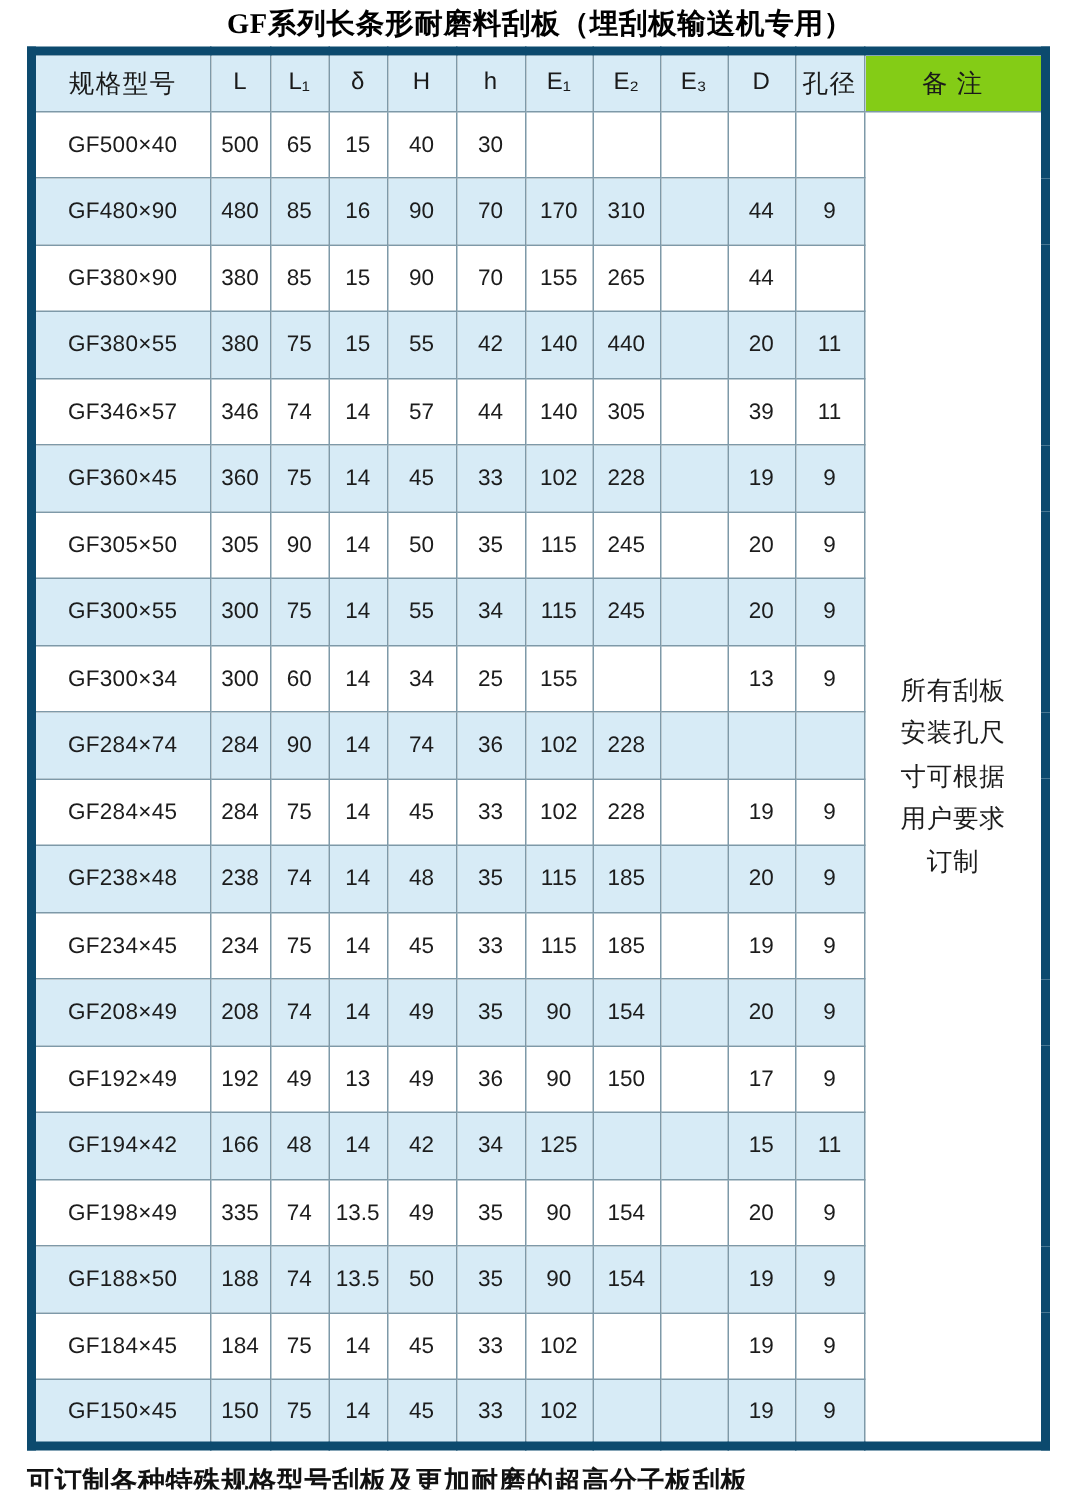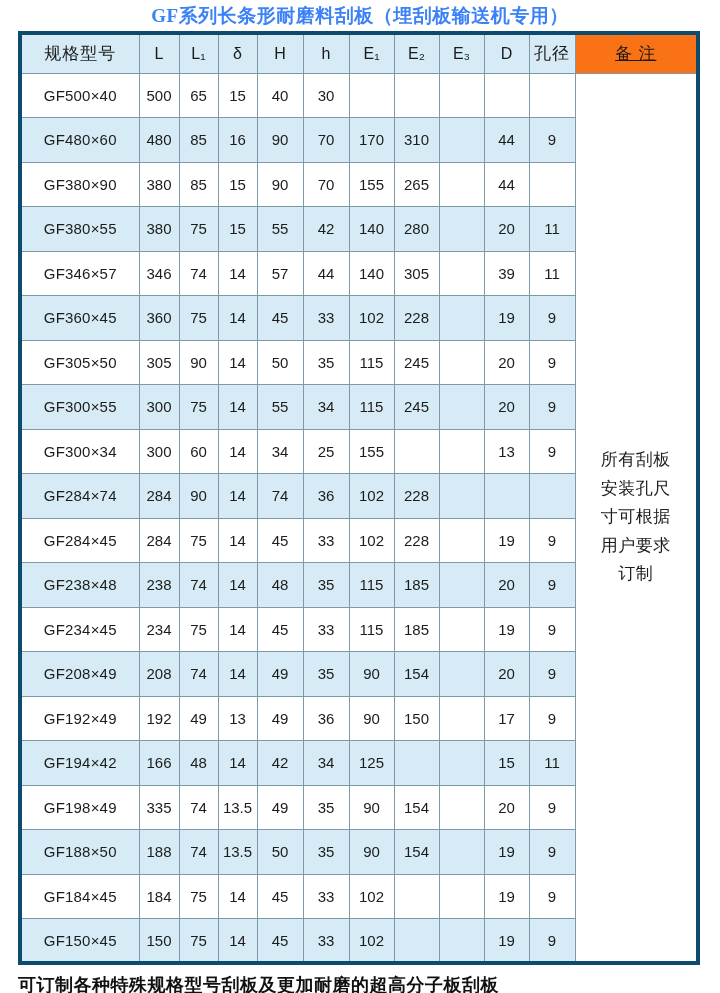--- a/index.html
+++ b/index.html
@@ -11,29 +11,29 @@
     overflow: hidden;
   }
   .title {
     padding-top: 3px;
     height: 26px;
     text-align: center;
     font-family: "Liberation Serif", serif;
     font-weight: 700;
     font-size: 19px;
     letter-spacing: 0.5px;
-    color: #3b82f6;
+    color: #000000;
   }
   table.spec {
     border-collapse: collapse;
     table-layout: fixed;
     width: 682px;
     margin-left: 18px;
     margin-top: 2px;
-    border: 4px solid #0c4a6e;
+    border: 6px solid #0c4a6e;
   }
   table.spec th, table.spec td {
     border: 1px solid #7e99a8;
     text-align: center;
     vertical-align: middle;
     padding: 0;
     overflow: hidden;
     white-space: nowrap;
   }
   thead tr { height: 40px; }
@@ -42,21 +42,21 @@
     background: #d7ebf6;
     font-weight: 400;
     font-size: 16px;
     color: #1a1a1a;
   }
   thead th.cjk {
     font-family: "Liberation Serif", serif;
     font-size: 17px;
     letter-spacing: 1px;
   }
-  thead th.plain { background: #f97316; text-decoration: underline; }
+  thead th.plain { background: #84cc16; }
   tbody td { font-size: 15px; background: #ffffff; }
   tbody td.model { font-size: 15px; letter-spacing: 0.2px; }
   tbody tr.alt td { background: #d7ebf6; }
   tbody td.remark {
     background: #ffffff !important;
     vertical-align: middle;
     white-space: normal;
   }
   .remark-text {
     width: 72px;
@@ -124,21 +124,21 @@
         <td></td>
         <td></td>
         <td></td>
         <td></td>
         <td></td>
         <td rowspan="20" class="remark">
           <div class="remark-text">所有刮板安装孔尺寸可根据用户要求订制</div>
         </td>
       </tr>
       <tr class="alt">
-        <td class="model">GF480×60</td>
+        <td class="model">GF480×90</td>
         <td>480</td>
         <td>85</td>
         <td>16</td>
         <td>90</td>
         <td>70</td>
         <td>170</td>
         <td>310</td>
         <td></td>
         <td>44</td>
         <td>9</td>
@@ -157,21 +157,21 @@
         <td></td>
       </tr>
       <tr class="alt">
         <td class="model">GF380×55</td>
         <td>380</td>
         <td>75</td>
         <td>15</td>
         <td>55</td>
         <td>42</td>
         <td>140</td>
-        <td>280</td>
+        <td>440</td>
         <td></td>
         <td>20</td>
         <td>11</td>
       </tr>
       <tr>
         <td class="model">GF346×57</td>
         <td>346</td>
         <td>74</td>
         <td>14</td>
         <td>57</td>

